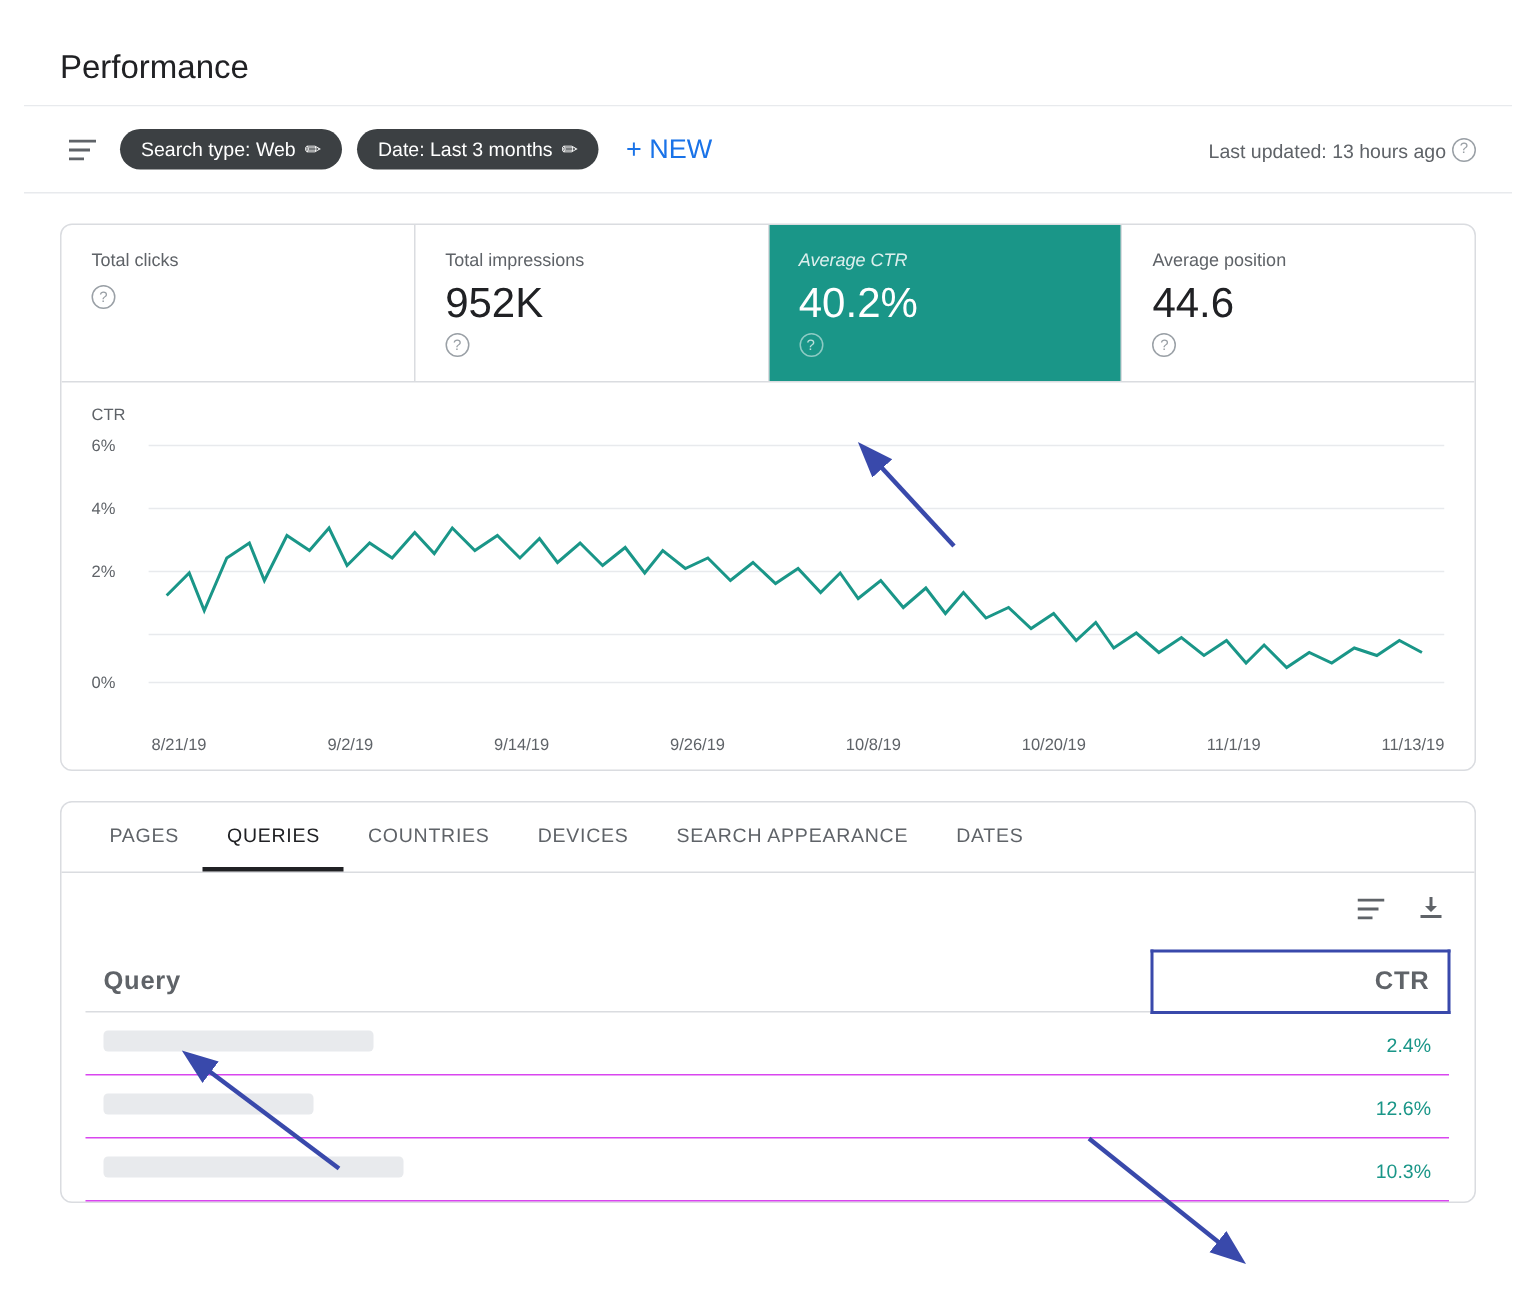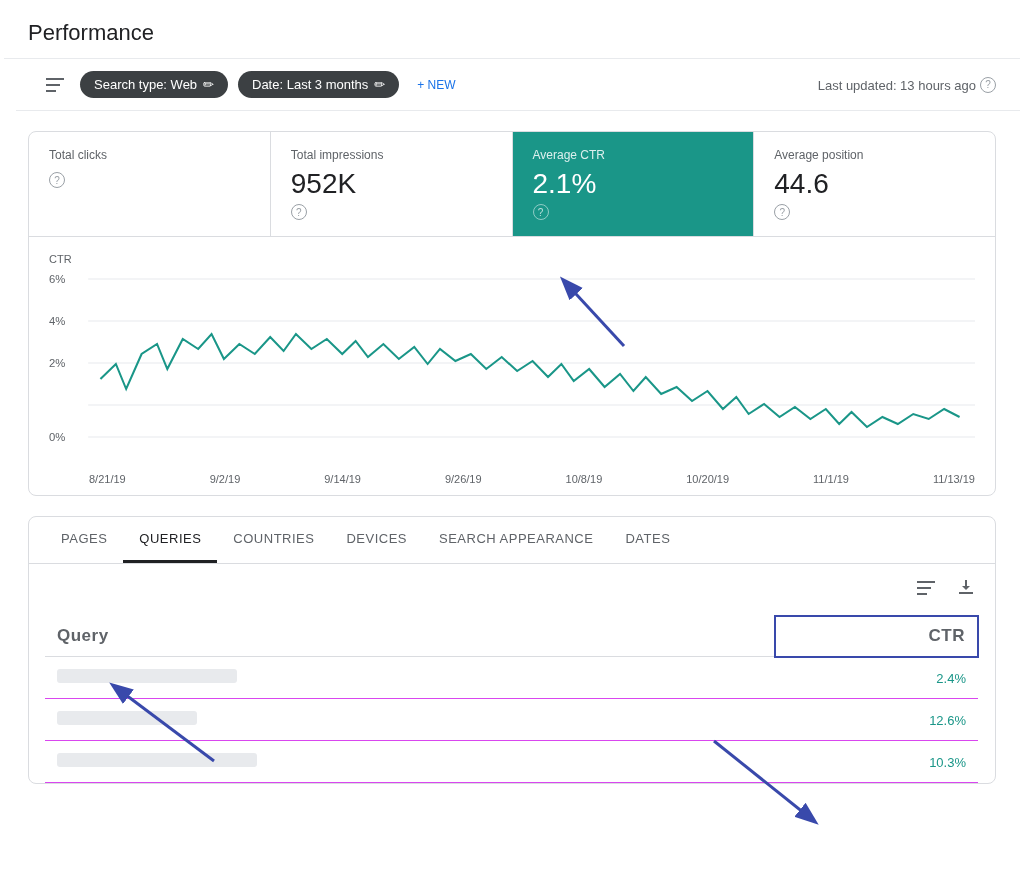--- a/index.html
+++ b/index.html
@@ -5,42 +5,41 @@
     * { box-sizing: border-box; margin: 0; padding: 0; }
     body {
       font-family: 'Google Sans', Arial, sans-serif;
       background: #f8f9fa;
       color: #202124;
       font-size: 14px;
     }
     .page-wrapper {
       background: #fff;
       min-height: 874px;
-      padding: 4px;
+      padding: 16px;
     }
     
     .page-header {
       padding: 16px 24px 12px 24px;
       border-bottom: 1px solid #e8eaed;
       background: #fff;
     }
     .page-title {
       font-size: 22px;
       font-weight: 500;
       color: #202124;
     }
     
     .toolbar {
       display: flex;
       align-items: center;
       padding: 12px 24px;
       background: #fff;
       border-bottom: 1px solid #e8eaed;
       gap: 10px;
-      margin-left: 12px;
     }
     .filter-icon-btn {
       background: none;
       border: none;
       cursor: pointer;
       padding: 4px 6px;
       color: #5f6368;
       font-size: 18px;
       display: flex;
       align-items: center;
@@ -57,21 +56,21 @@
       align-items: center;
       gap: 6px;
     }
     .chip .edit-icon {
       font-size: 13px;
     }
     .new-btn {
       background: none;
       border: none;
       color: #1a73e8;
-      font-size: 12px;
+      font-size: 18px;
       cursor: pointer;
       display: flex;
       align-items: center;
       gap: 4px;
       padding: 6px 8px;
     }
     .last-updated {
       margin-left: auto;
       color: #5f6368;
       font-size: 13px;
@@ -108,20 +107,21 @@
       background: #1a9688;
       color: #fff;
     }
     .metric-label {
       font-size: 12px;
       color: #5f6368;
       margin-bottom: 6px;
     }
     .metric-cell.active .metric-label {
       color: rgba(255,255,255,0.85);
+      font-style: italic;
     }
     .metric-value {
       font-size: 28px;
       font-weight: 400;
       color: #202124;
     }
     .metric-cell.active .metric-value {
       color: #fff;
     }
     .metric-help {
@@ -290,21 +290,21 @@
         </div>
 
         <div class="metric-cell">
           <div class="metric-label">Total impressions</div>
           <div class="metric-value">952K</div>
           <span class="metric-help" style="width:16px;height:16px;border-radius:50%;border:1.5px solid #9aa0a6;display:inline-flex;align-items:center;justify-content:center;font-size:10px;color:#9aa0a6;cursor:pointer;margin-top:4px;">?</span>
         </div>
 
         <div class="metric-cell active">
           <div class="metric-label">Average CTR</div>
-          <div class="metric-value">2.1%</div>
+          <div class="metric-value">40.2%</div>
           <span class="metric-help" style="width:16px;height:16px;border-radius:50%;border:1.5px solid rgba(255,255,255,0.5);display:inline-flex;align-items:center;justify-content:center;font-size:10px;color:rgba(255,255,255,0.7);cursor:pointer;margin-top:4px;">?</span>
         </div>
 
         <div class="metric-cell">
           <div class="metric-label">Average position</div>
           <div class="metric-value">44.6</div>
           <span class="metric-help" style="width:16px;height:16px;border-radius:50%;border:1.5px solid #9aa0a6;display:inline-flex;align-items:center;justify-content:center;font-size:10px;color:#9aa0a6;cursor:pointer;margin-top:4px;">?</span>
         </div>
       </div>
 

